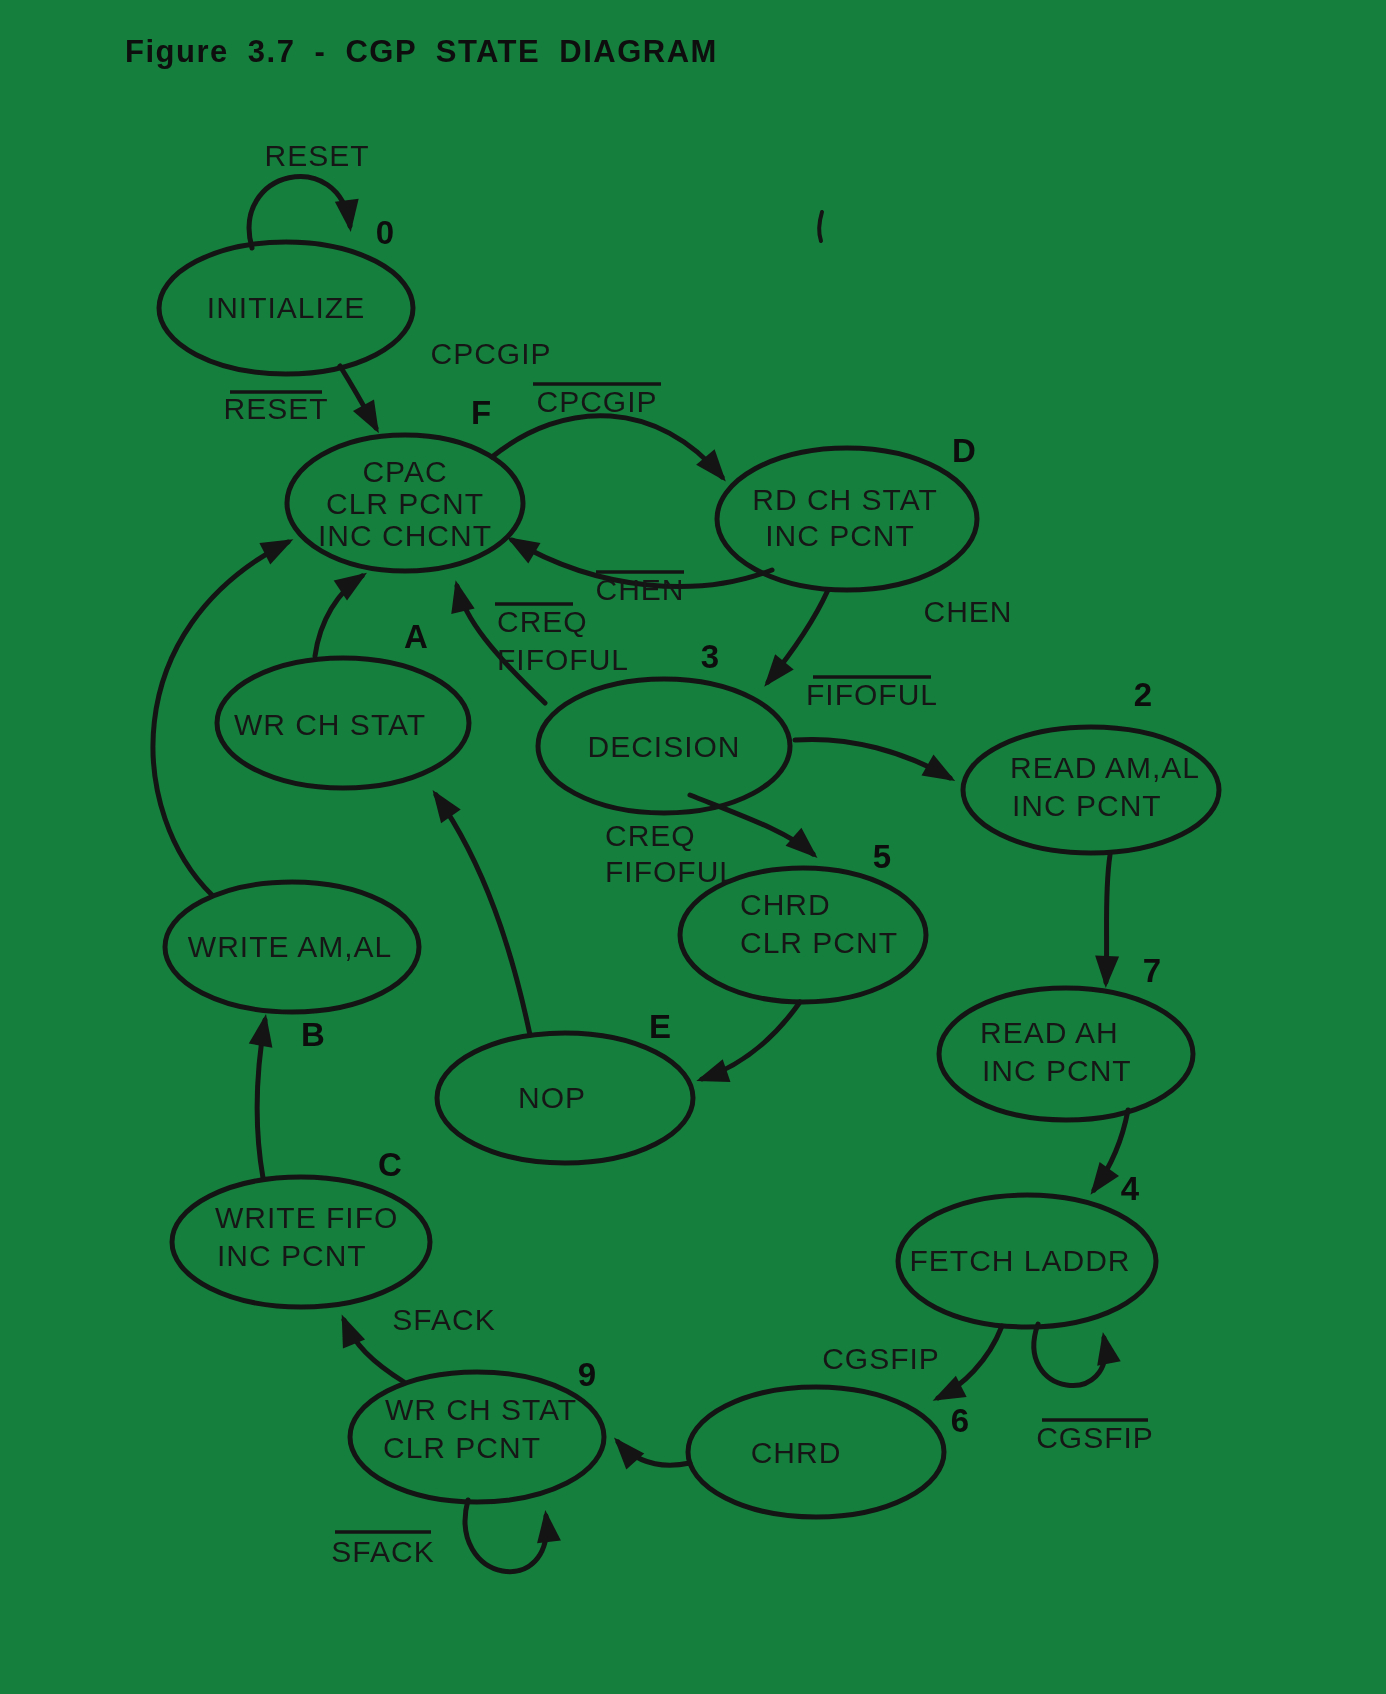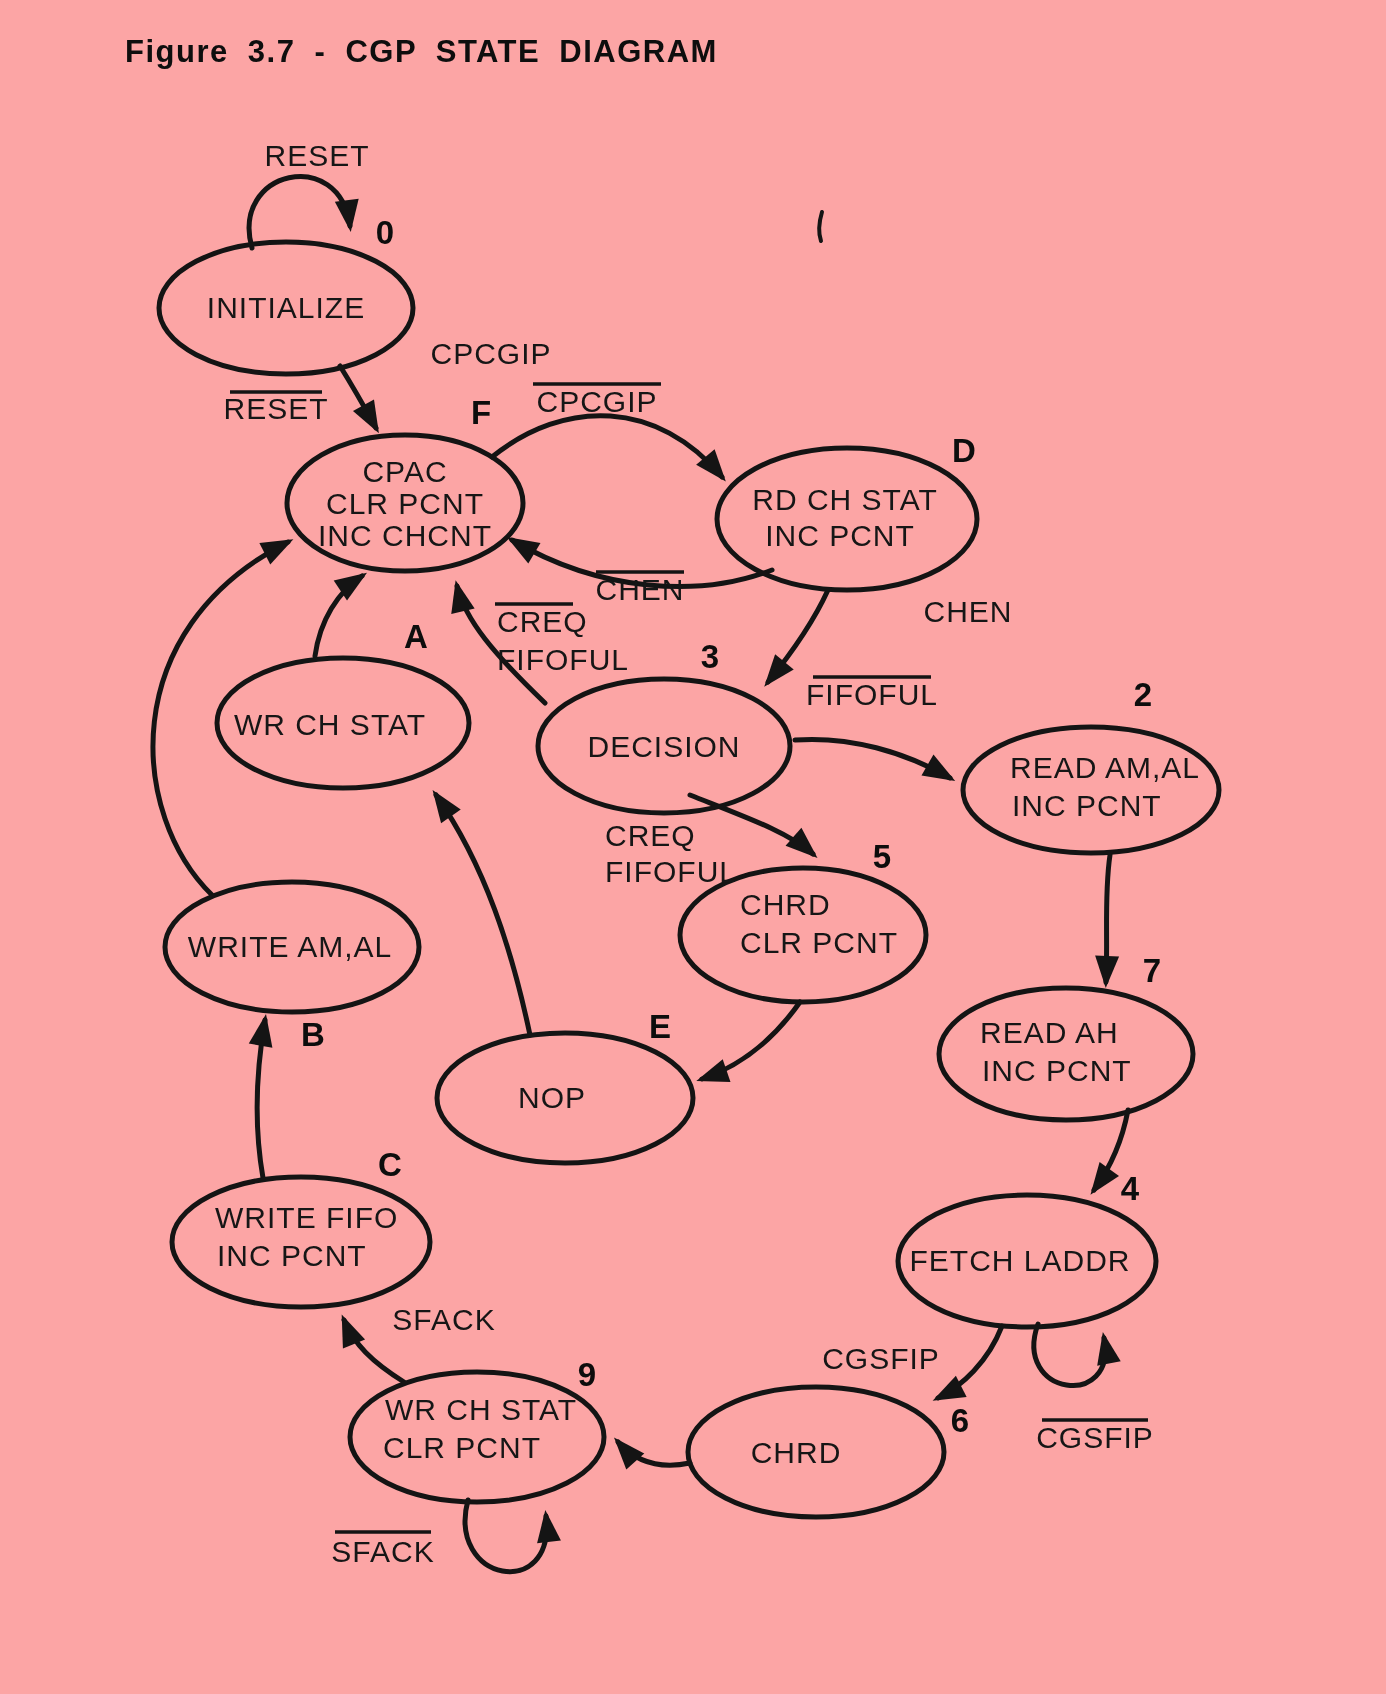--- a/index.html
+++ b/index.html
@@ -1,16 +1,16 @@
 <!DOCTYPE html>
 <html><head>
 <meta charset="utf-8">
 <style>
   html,body{margin:0;padding:0;background:#e8e8e6;}
-  .page{width:1386px;height:1694px;background:#fca5a5;margin:0 auto;position:relative;
+  .page{width:1386px;height:1694px;background:#15803d;margin:0 auto;position:relative;
         font-family:"Liberation Sans", sans-serif;}
   svg{display:block;}
   .st-outline{fill:none;stroke:#141414;stroke-width:5;}
   .edge{fill:none;stroke:#141414;stroke-width:5;stroke-linecap:round;}
   .stxt{fill:#161616;font-size:30px;letter-spacing:1px;}
   .idtxt{fill:#0d0d0d;font-size:33px;font-weight:bold;}
   .lbl{fill:#161616;font-size:30px;letter-spacing:1px;}
   .ovl{stroke:#141414;stroke-width:3.5;}
   .title{fill:#0e0e0e;font-size:31px;font-weight:bold;letter-spacing:1.5px;word-spacing:9px;}
 </style>

